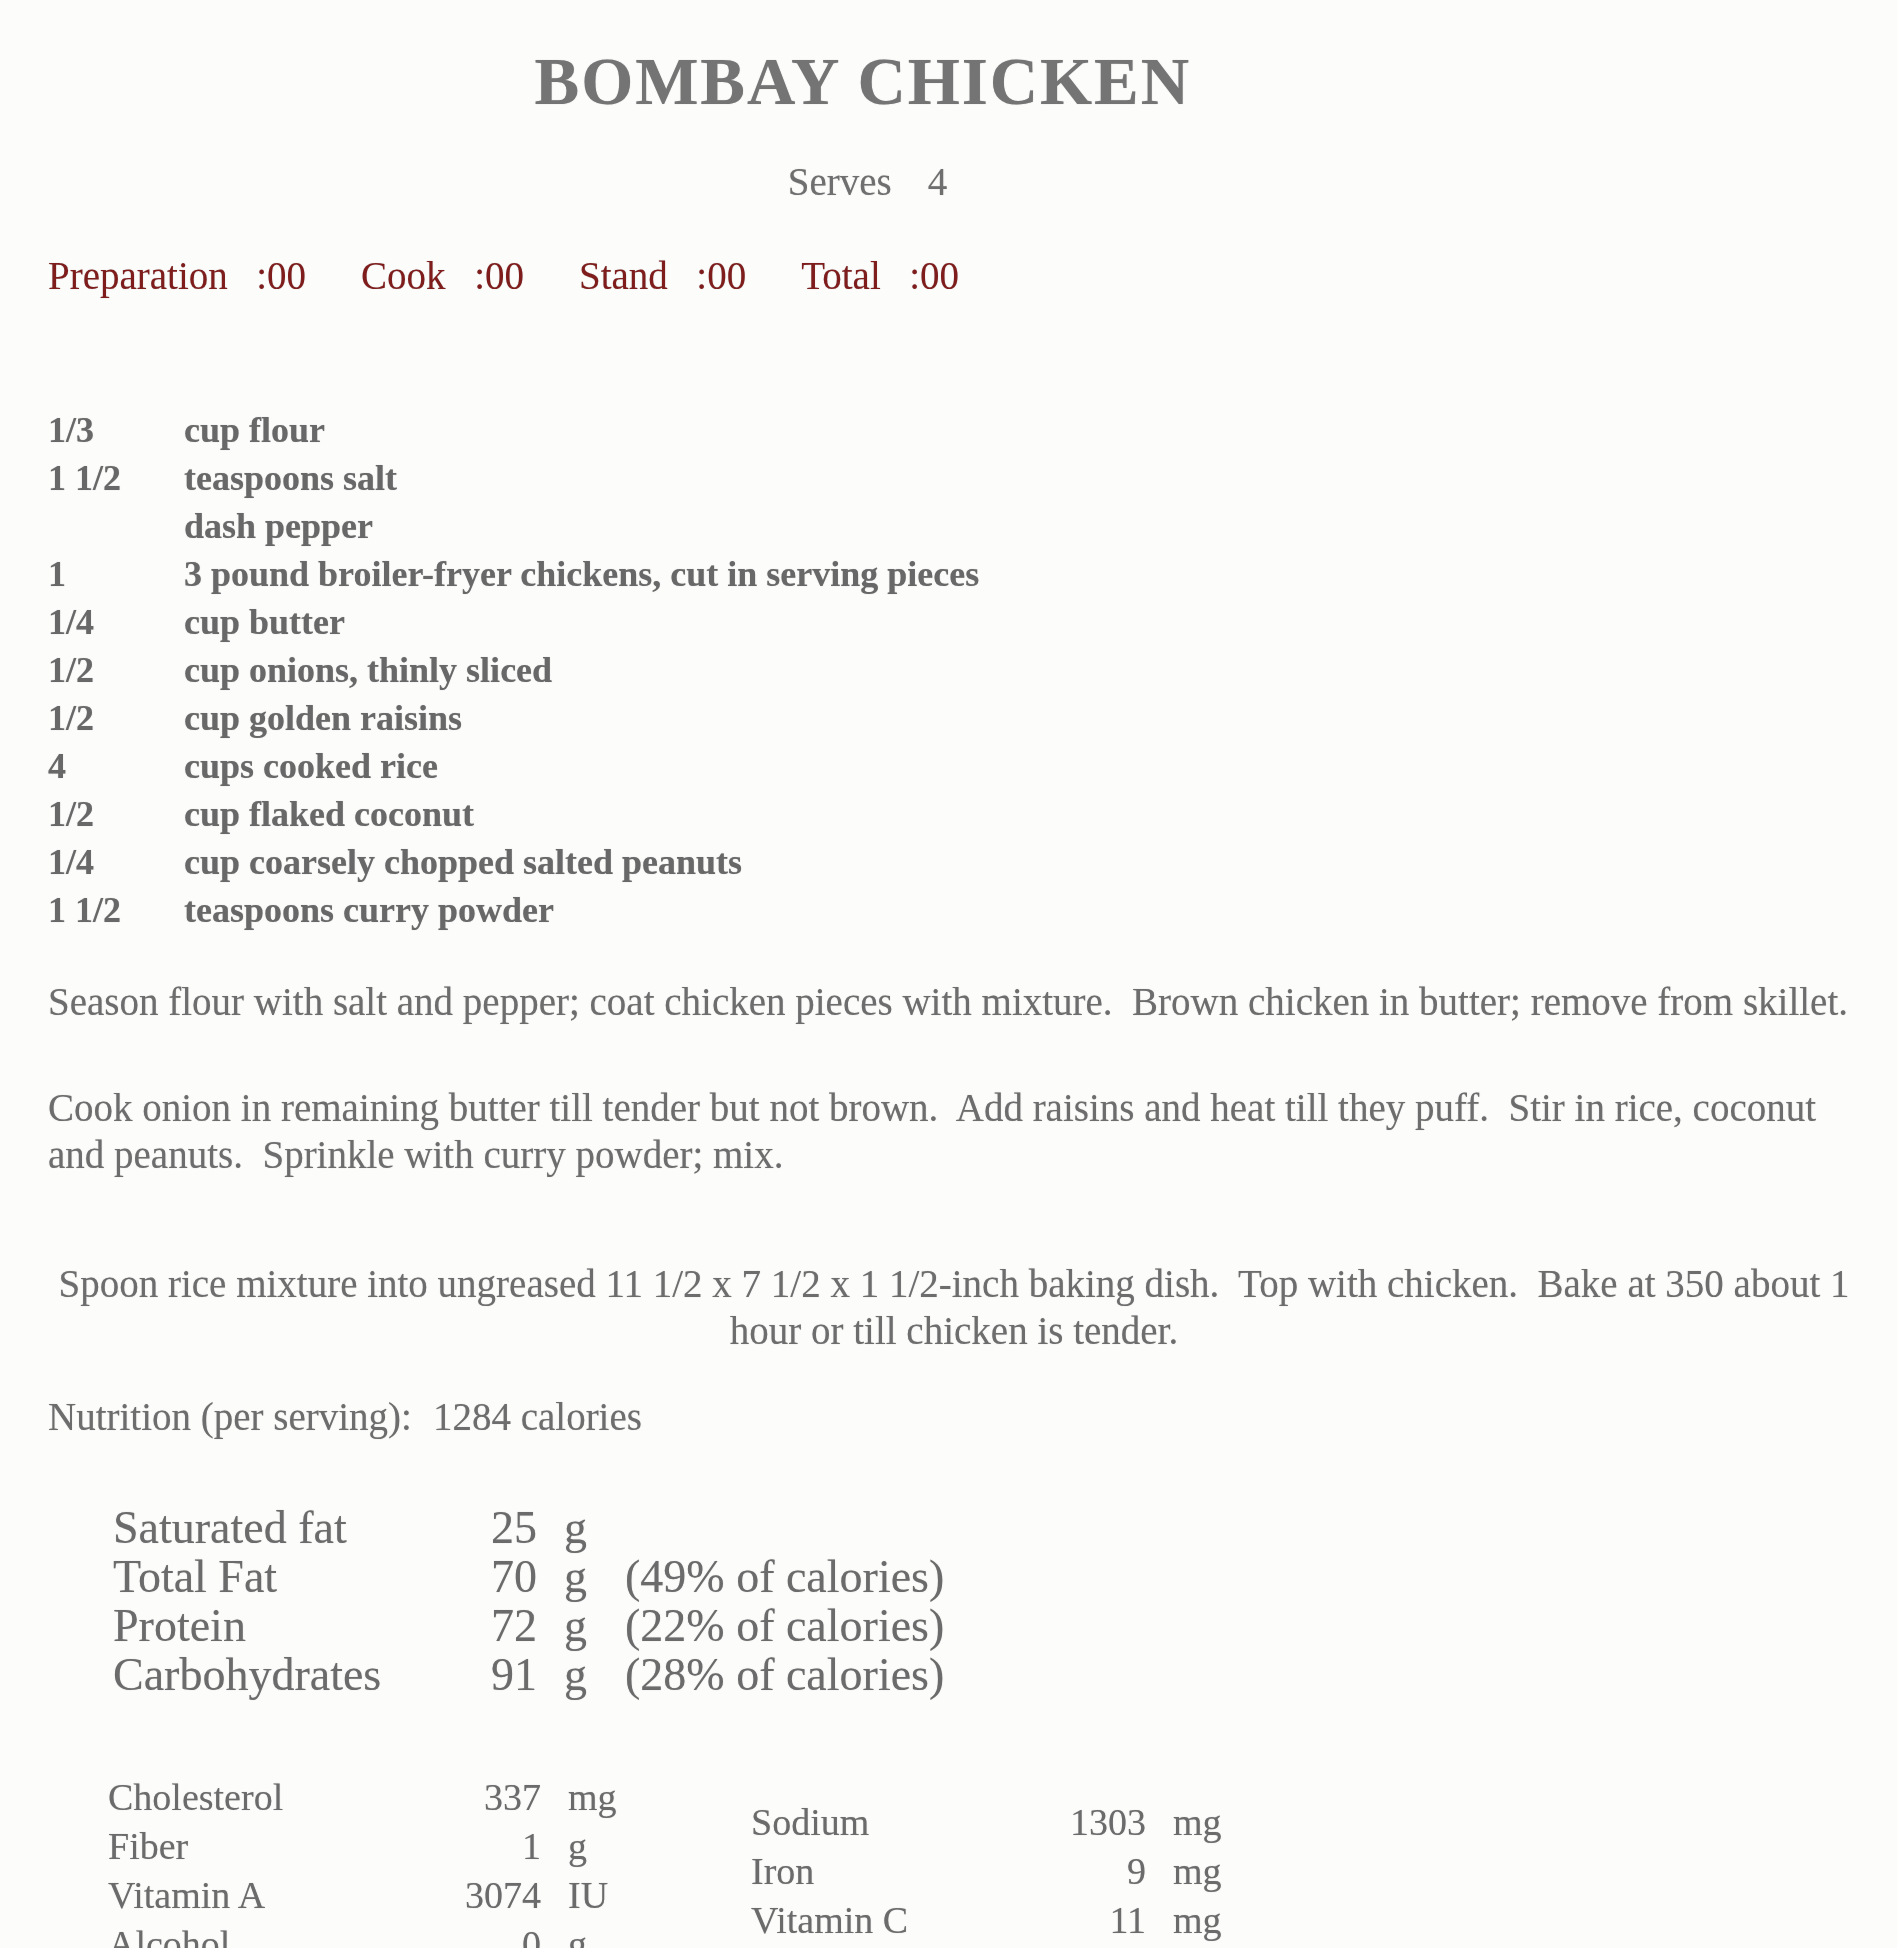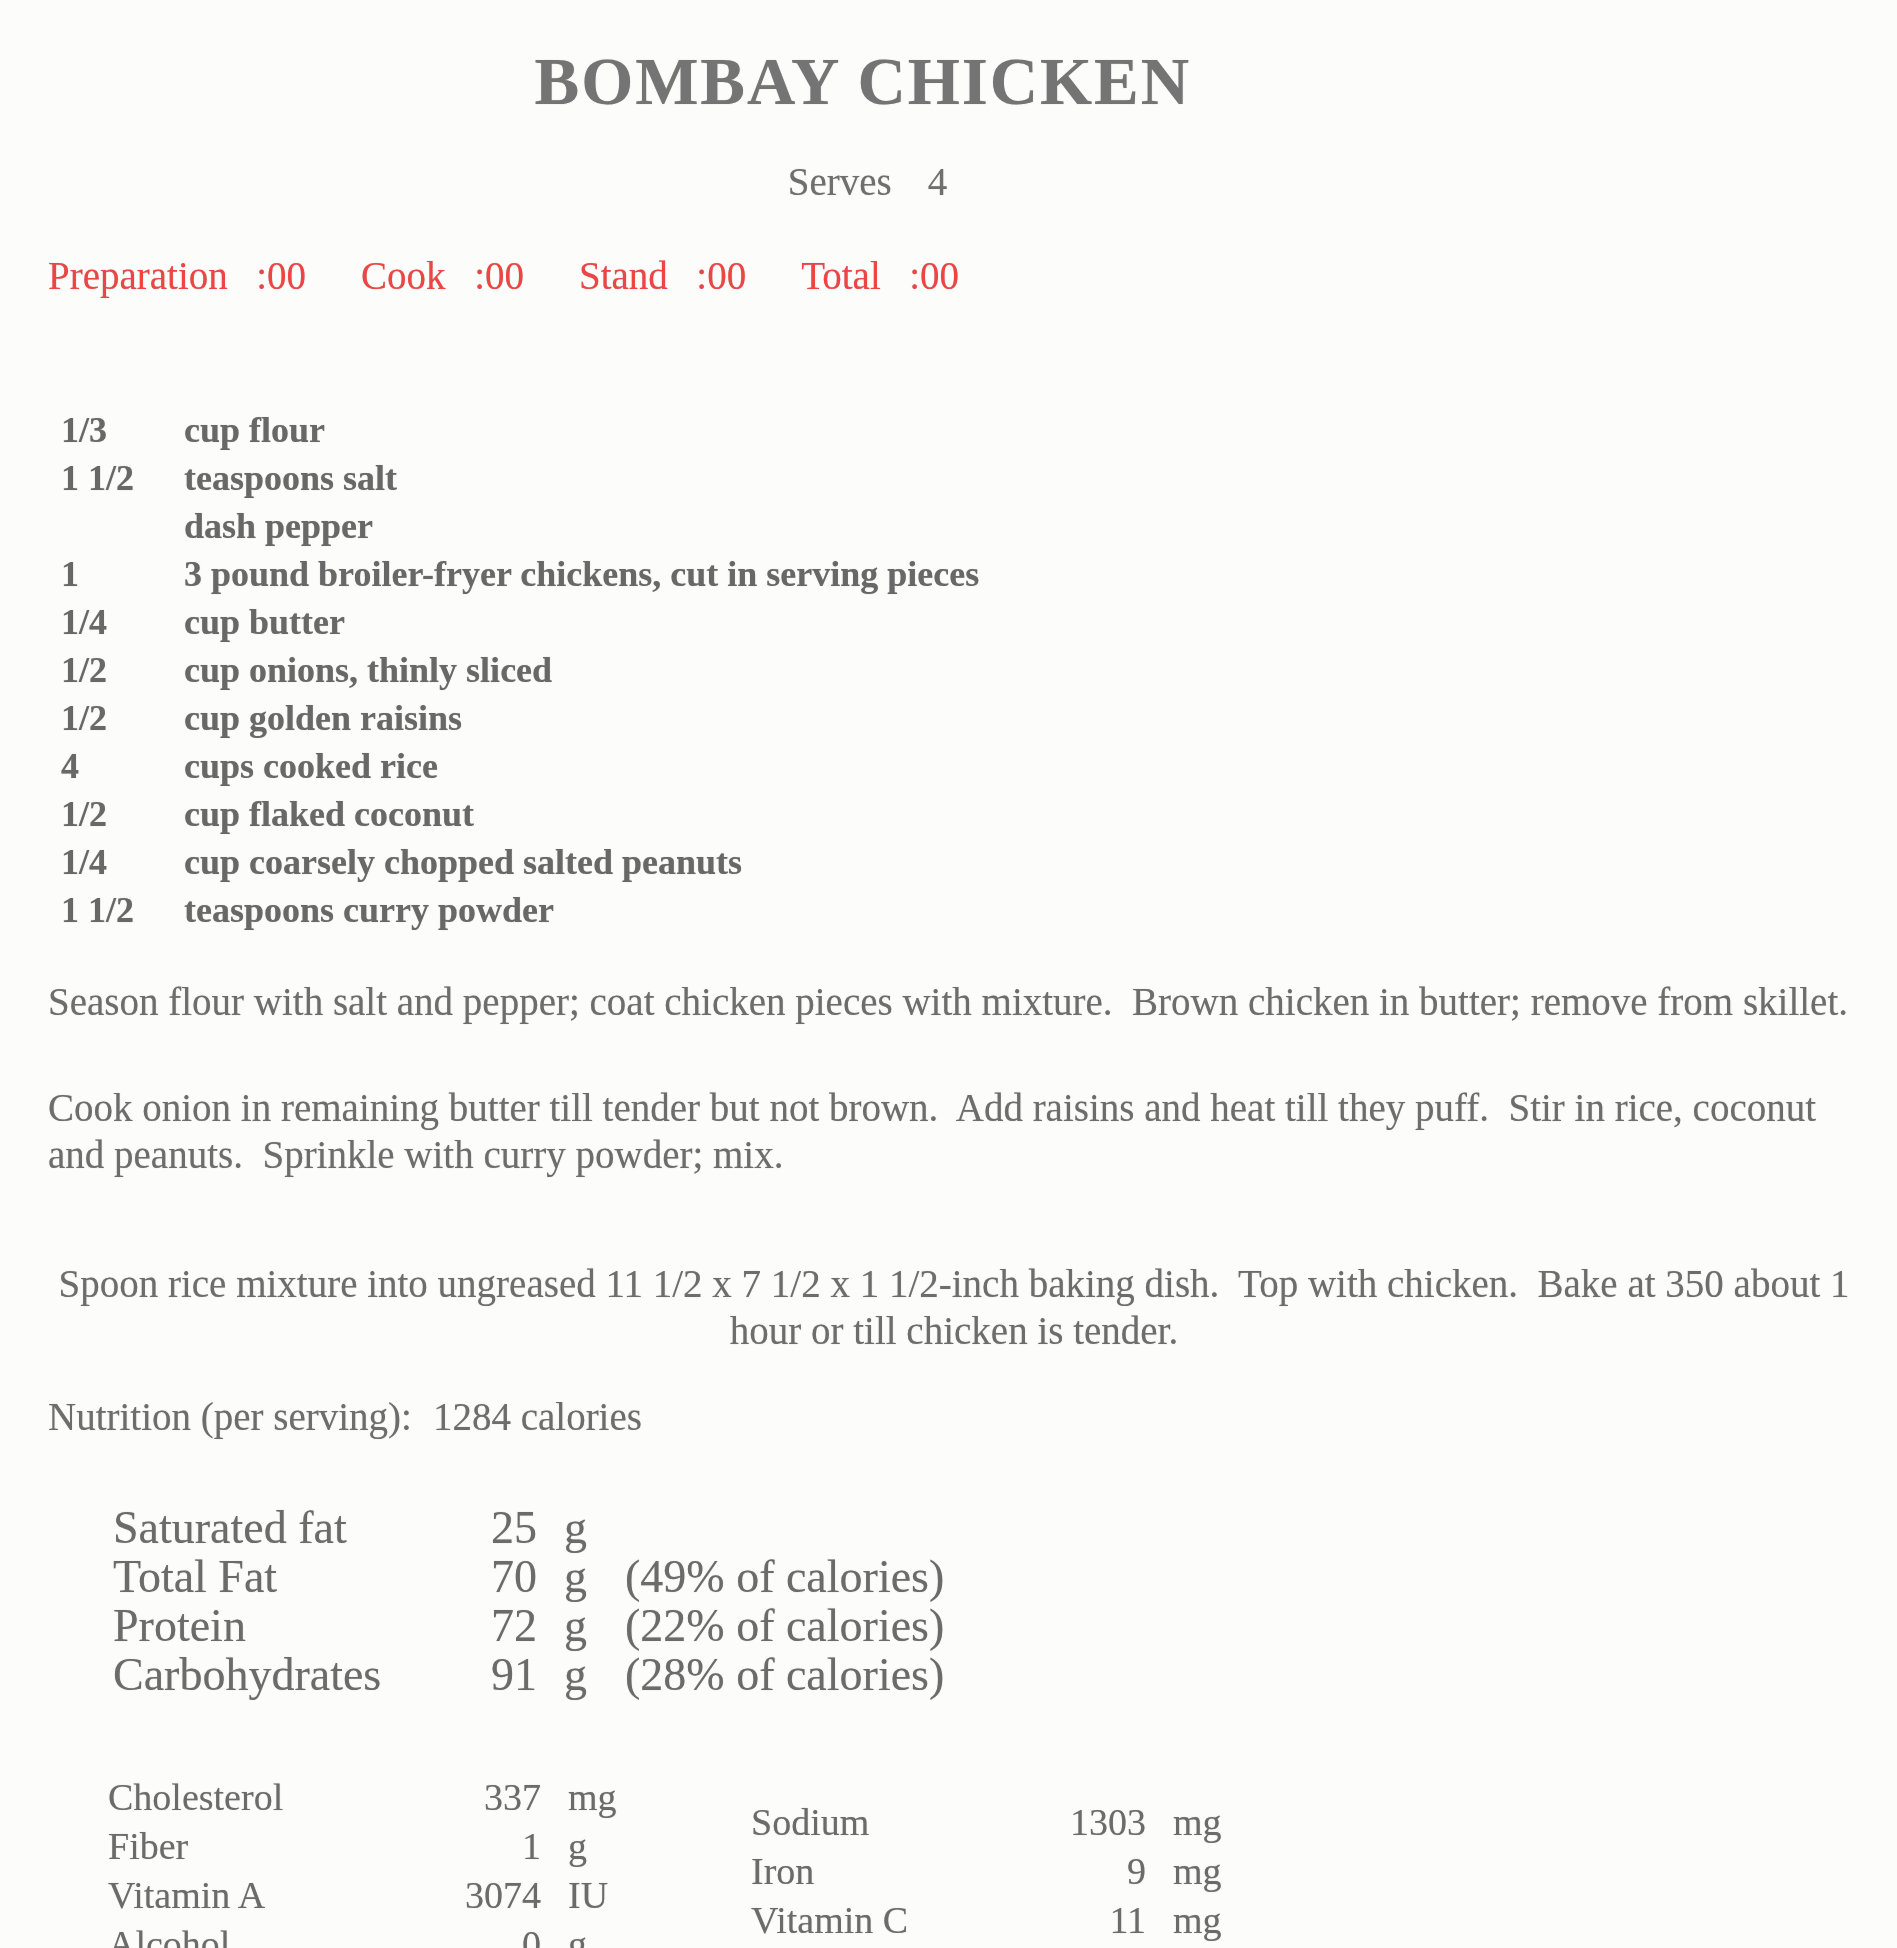--- a/index.html
+++ b/index.html
@@ -41,37 +41,37 @@
     color: #6f6f6f;
   }
   .serves .serves-value { margin-left: 36px; }
   
   .timings {
     display: flex;
     gap: 55px;
     font-size: 39px;
     line-height: 46px;
     margin-top: 49px;
-    color: #ef4444;
+    color: #7f1d1d;
   }
   .timing-item { display: inline-flex; gap: 28.5px; }
   
   .ingredients {
     margin-top: 107px;
     font-weight: bold;
     font-size: 36px;
     color: #686868;
   }
   .ing-row {
     display: grid;
     grid-template-columns: 136px auto;
     line-height: 48px;
     align-items: baseline;
   }
-  .ing-qty { white-space: nowrap; margin-left: 13px; }
+  .ing-qty { white-space: nowrap; }
   
   .para {
     font-size: 39px;
     line-height: 47px;
     margin: 0;
     margin-top: 44px;
     width: 1812px;
     white-space: pre-wrap;
     color: #6d6d6d;
   }

